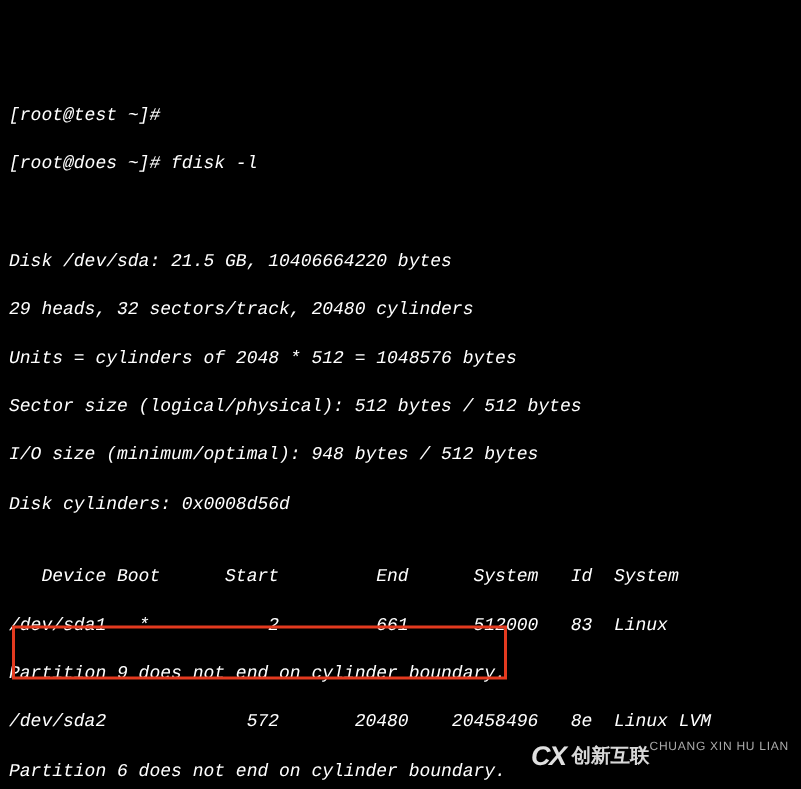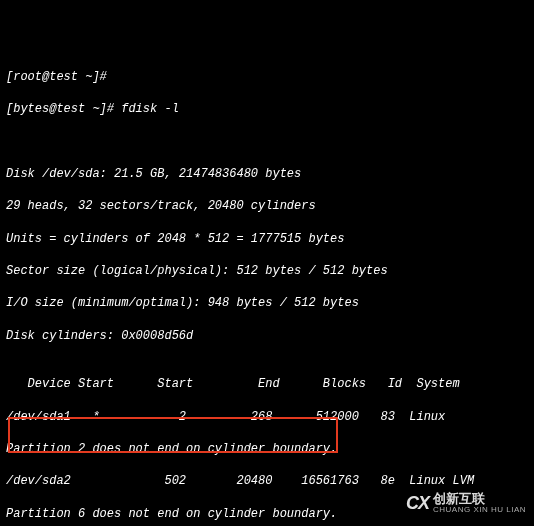--- a/index.html
+++ b/index.html
@@ -39,42 +39,42 @@
     }
     .watermark .cx {
       font-weight: 700;
       font-style: italic;
       font-size: 18px;
       color: #e0e0e0;
       letter-spacing: -1px;
     }
     .watermark .zh { font-size: 13px; font-weight: 600; }
     .watermark .sub { font-size: 8px; color: #aaa; display:block; margin-top:-2px; letter-spacing:0.5px;}
-    .watermark .txtblock{ display:flex; flex-direction:column; }
+    .watermark .txtblock{ display:flex; }
   </style>
 </head>
 <body>
 
 
 
 <div class="line">[root@test ~]# </div>
-<div class="line">[bytes@test ~]# fdisk -l</div>
+<div class="line">[root@does ~]# fdisk -l</div>
 <div class="line"></div>
 
-<div class="line">Disk /dev/sda: 21.5 GB, 21474836480 bytes</div>
+<div class="line">Disk /dev/sda: 21.5 GB, 10406664220 bytes</div>
 <div class="line">29 heads, 32 sectors/track, 20480 cylinders</div>
-<div class="line">Units = cylinders of 2048 * 512 = 1777515 bytes</div>
+<div class="line">Units = cylinders of 2048 * 512 = 1048576 bytes</div>
 <div class="line">Sector size (logical/physical): 512 bytes / 512 bytes</div>
 <div class="line">I/O size (minimum/optimal): 948 bytes / 512 bytes</div>
 <div class="line">Disk cylinders: 0x0008d56d</div>
 <div class="line"></div>
-<div class="line">   Device Start      Start         End      Blocks   Id  System</div>
-<div class="line">/dev/sda1   *           2         268      512000   83  Linux</div>
-<div class="line">Partition 2 does not end on cylinder boundary.</div>
-<div class="line">/dev/sda2             502       20480    16561763   8e  Linux LVM</div>
+<div class="line">   Device Boot      Start         End      System   Id  System</div>
+<div class="line">/dev/sda1   *           2         661      512000   83  Linux</div>
+<div class="line">Partition 9 does not end on cylinder boundary.</div>
+<div class="line">/dev/sda2             572       20480    20458496   8e  Linux LVM</div>
 <div class="line">Partition 6 does not end on cylinder boundary.</div>
 <div class="line"></div>
 
 
 
 
 
 
 
 <div class="line"></div>

